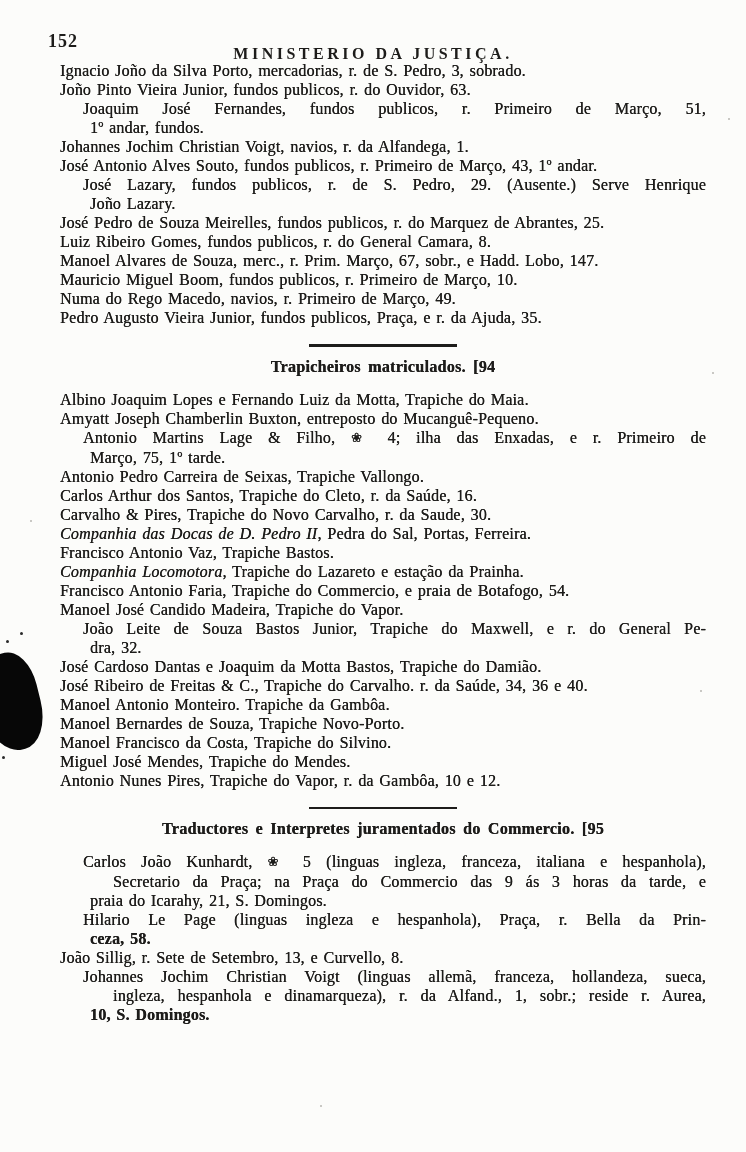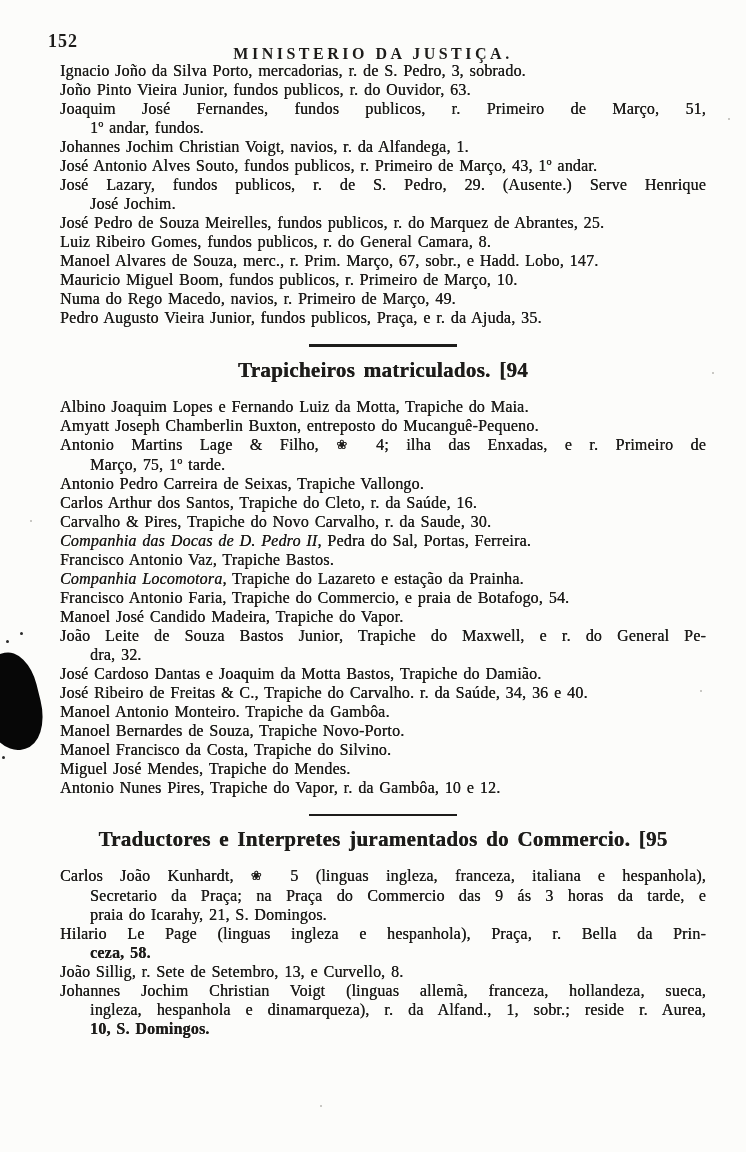--- a/index.html
+++ b/index.html
@@ -20,29 +20,29 @@
     position:absolute;left:0;right:0;top:2px;margin:12px;
     text-align:center;font-size:16px;font-weight:bold;letter-spacing:3.5px;
   }
   
   .content{position:absolute;top:61px;left:60px;width:646px;}
   .entries{margin:0;}
   .entry{margin:0;font-size:16px;line-height:19px;word-spacing:1.5px;letter-spacing:0.2px;
     text-shadow:0.25px 0 0 currentColor;}
   .line{display:block;}
   .line.c{padding-left:30px;}
-  .line.j{text-align:justify;text-align-last:justify;text-justify:inter-word;}
+  .line.j{text-align:justify;text-align-last:justify;text-justify:inter-word;margin-left:23px;}
   .seg.i{font-style:italic;}
   .seg.b{font-weight:bold;}
   .seg.o{font-size:13px;position:relative;top:-1px;letter-spacing:0;}
   
   .rule{width:148px;height:2.5px;background:#1d1c1a;margin:17px auto 0 auto;}
   .section-heading{
     margin:11px 0 14px 0;text-align:center;
-    font-size:21px;font-weight:bold;letter-spacing:0.3px;word-spacing:3px;
+    font-size:16px;font-weight:bold;letter-spacing:0.3px;word-spacing:3px;
     text-shadow:0.3px 0 0 currentColor;
   }
   
   .ink-blot{
     position:absolute;left:-20px;top:653px;width:60px;height:98px;
     background:#070707;border-radius:58% 46% 52% 60%;
     transform:rotate(-14deg);
   }
   .ink-blot::before{
     content:"";position:absolute;left:6px;top:18px;width:14px;height:40px;
@@ -75,21 +75,21 @@
             <span class="line c"><span class="seg n">1º andar, fundos.</span></span>
           </p>
           <p class="entry">
             <span class="line"><span class="seg n">Johannes Jochim Christian Voigt, navios, r. da Alfandega, 1.</span></span>
           </p>
           <p class="entry">
             <span class="line"><span class="seg n">José Antonio Alves Souto, fundos publicos, r. Primeiro de Março, 43, 1º andar.</span></span>
           </p>
           <p class="entry">
             <span class="line j"><span class="seg n">José Lazary, fundos publicos, r. de S. Pedro, 29. (Ausente.) Serve Henrique</span></span>
-            <span class="line c"><span class="seg n">José Jochim.</span></span>
+            <span class="line c"><span class="seg n">Joño Lazary.</span></span>
           </p>
           <p class="entry">
             <span class="line"><span class="seg n">José Pedro de Souza Meirelles, fundos publicos, r. do Marquez de Abrantes, 25.</span></span>
           </p>
           <p class="entry">
             <span class="line"><span class="seg n">Luiz Ribeiro Gomes, fundos publicos, r. do General Camara, 8.</span></span>
           </p>
           <p class="entry">
             <span class="line"><span class="seg n">Manoel Alvares de Souza, merc., r. Prim. Março, 67, sobr., e Hadd. Lobo, 147.</span></span>
           </p>

